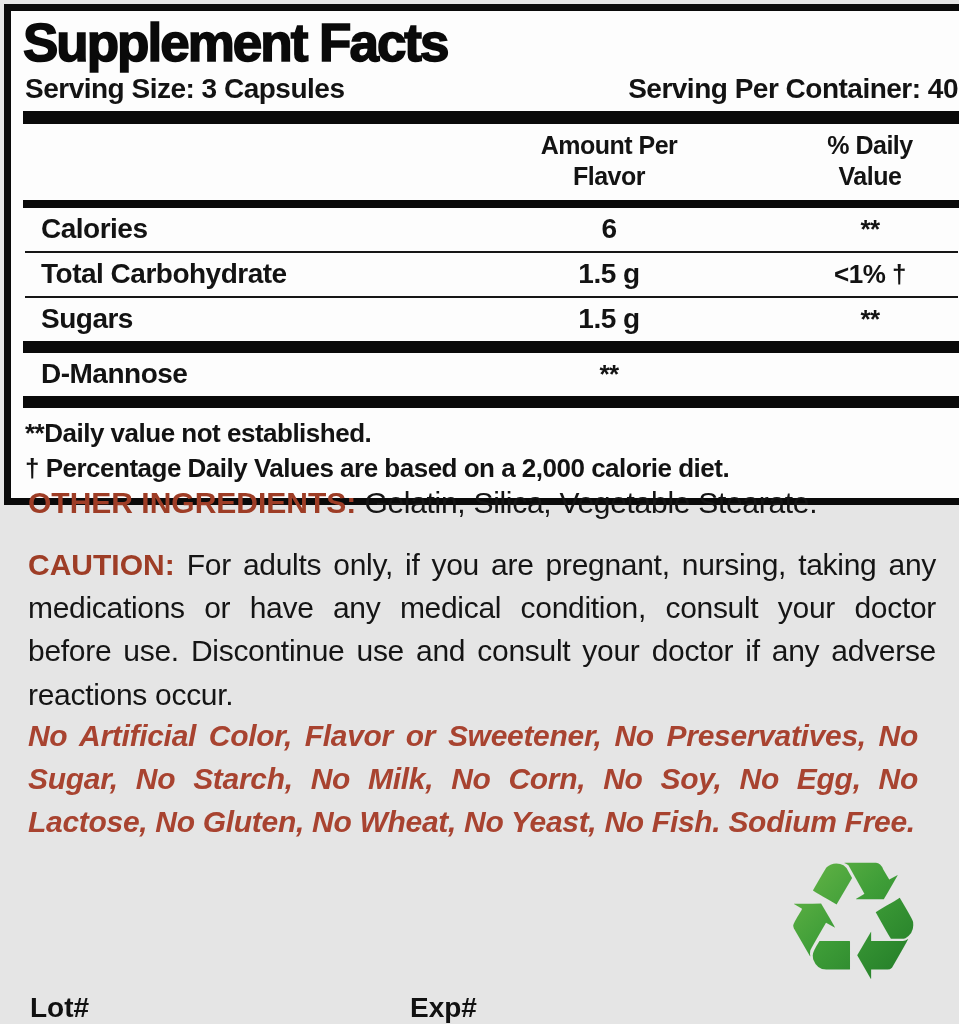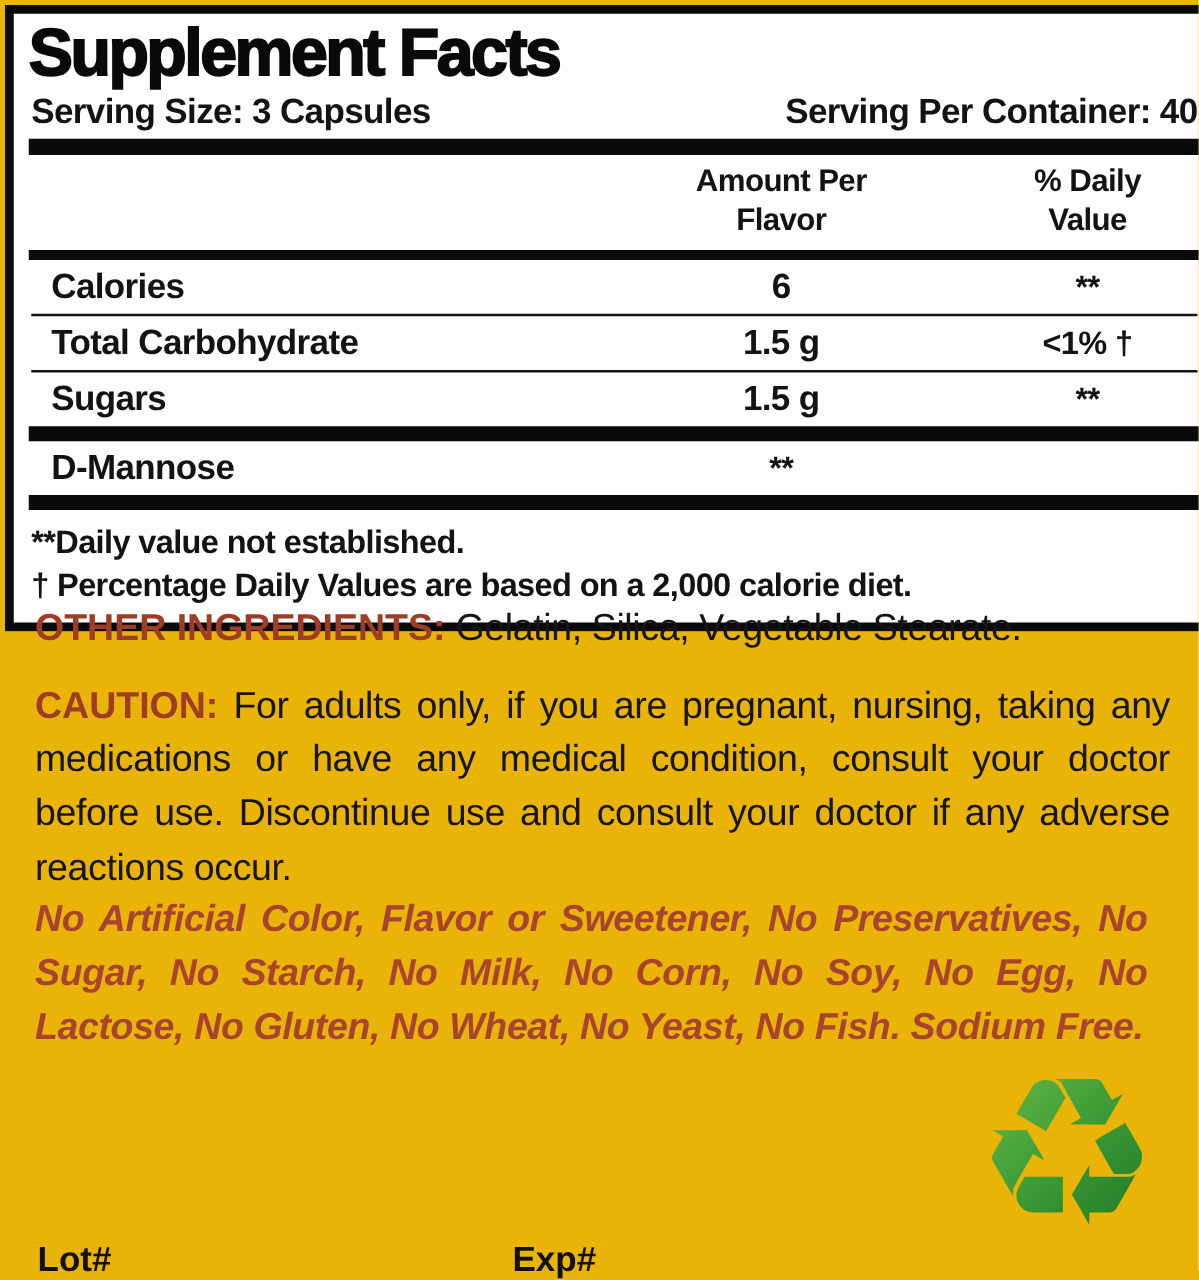--- a/index.html
+++ b/index.html
@@ -5,21 +5,21 @@
   html, body {
     margin: 0;
     padding: 0;
     background: #ffffff;
     font-family: "Liberation Sans", "DejaVu Sans", sans-serif;
   }
   .label-root {
     position: relative;
     width: 959px;
     height: 1024px;
-    background: #eab308;
+    background: #e5e5e5;
     overflow: hidden;
     color: #111;
   }
 
   
   .facts-panel {
     position: absolute;
     left: 4px;
     top: 4px;
     width: 937px;            
@@ -49,20 +49,21 @@
   }
   .bar { background: #0a0a0a; width: 100%; }
   .bar.h13 { height: 13px; }
   .bar.h8  { height: 8px; }
   .bar.h12 { height: 12px; }
 
   .cols {
     display: grid;
     grid-template-columns: 1fr 310px 180px;
     align-items: center;
+    gap: 16px;
   }
   .header-row { padding: 6px 0 8px 0; }
   .col-head {
     text-align: center;
     font-size: 25px;
     font-weight: bold;
     line-height: 1.25;
     color: #131313;
     letter-spacing: -0.5px;
   }

